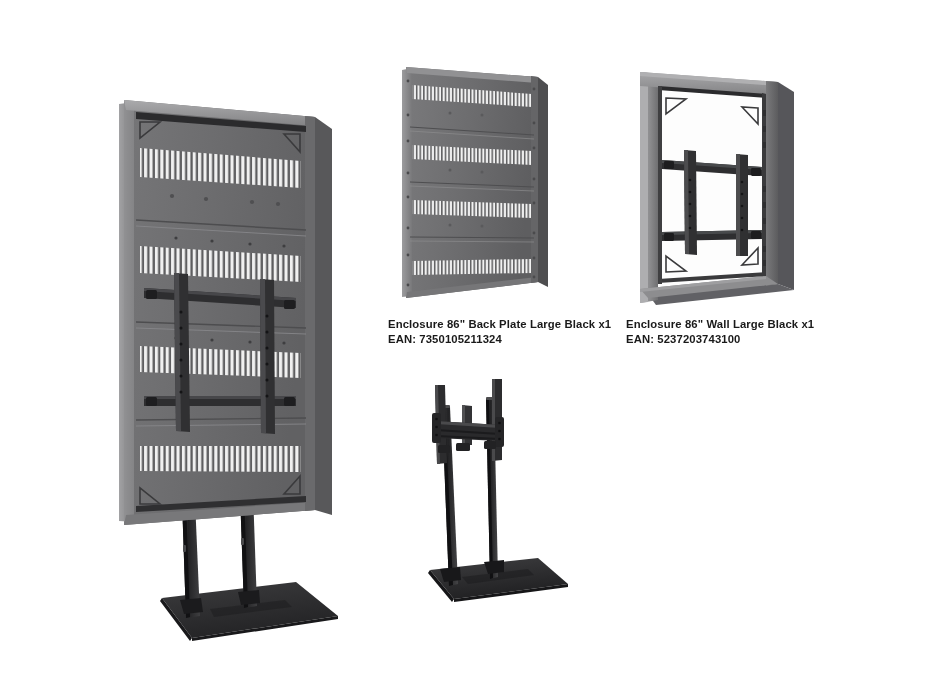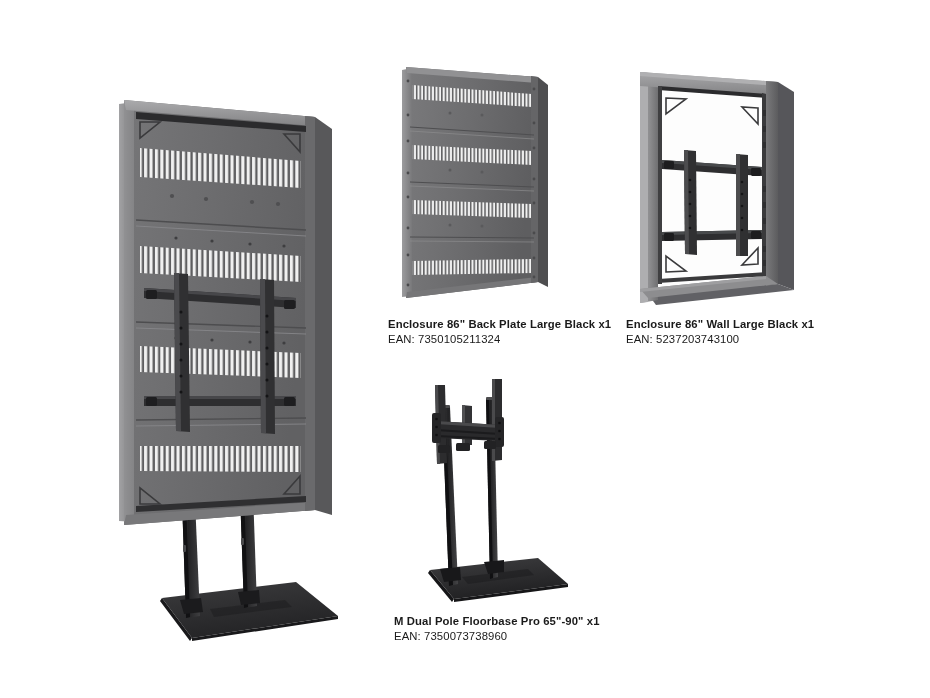--- a/index.html
+++ b/index.html
@@ -38,21 +38,21 @@
     color: #1a1a1a;
     font-size: 11.3px;
     line-height: 15px;
     letter-spacing: 0.01em;
   }
   .caption-title {
     font-weight: 600;
     display: block;
   }
   .caption-ean {
-    font-weight: 400;
+    font-weight: 700;
     display: block;
   }
 
   
   #prod-main      { left: 100px; top: 60px;  width: 260px; height: 570px; }
   #prod-backplate { left: 388px; top: 55px;  width: 220px; height: 290px; }
   #prod-wall      { left: 626px; top: 50px;  width: 230px; height: 290px; }
   #prod-floorbase { left: 388px; top: 365px; width: 250px; height: 280px; }
 
   #cap-backplate { left: 0px;  top: 262px; }
@@ -467,19 +467,15 @@
             <circle cx="111.5" cy="74" r="1.3"></circle>
           </g>
 
           <rect x="68" y="78" width="14" height="8" rx="1.5" fill="#222224"></rect>
           <rect x="96" y="76" width="12" height="8" rx="1.5" fill="#222224"></rect>
           <rect x="50" y="80" width="12" height="8" rx="1.5" fill="#222224"></rect>
         </g>
       </svg>
     </div>
 
-    <div class="product-caption" id="cap-floorbase">
-      <span class="caption-title">M Dual Pole Floorbase Pro 65"-90" x1</span>
-      <span class="caption-ean">EAN: 7350073738960</span>
-    </div>
   </div>
 
 </div>
 
 </body></html>

